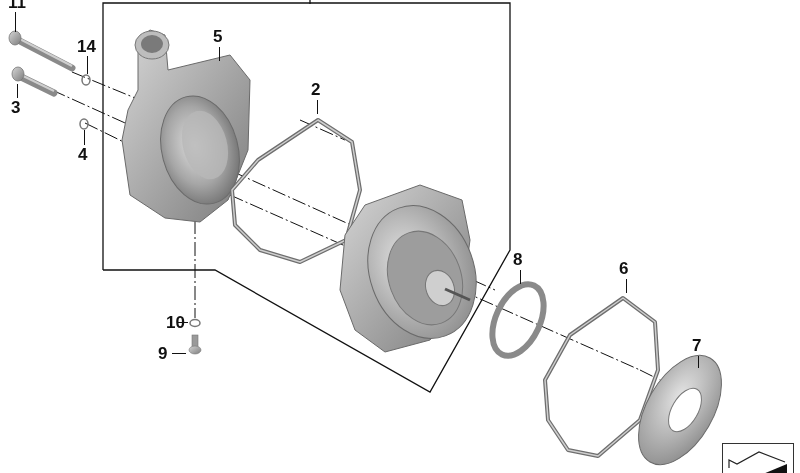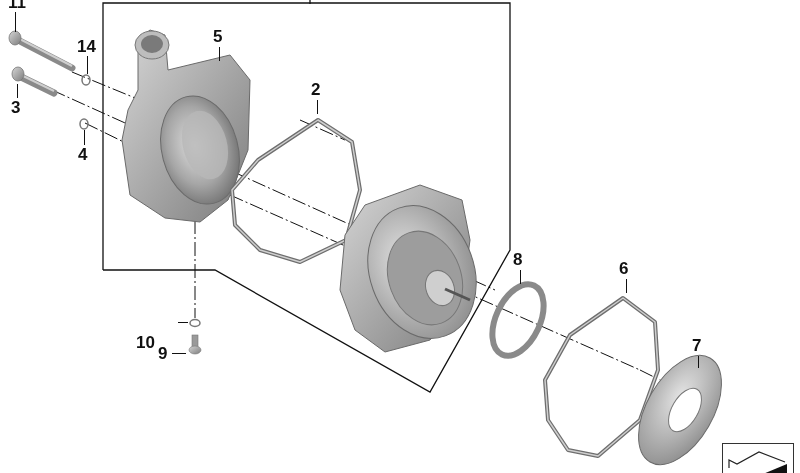--- a/index.html
+++ b/index.html
@@ -112,21 +112,21 @@
 <div class="leader" style="left:520px;top:270px;width:1px;height:14px;"></div>
 <div class="leader" style="left:626px;top:279px;width:1px;height:14px;"></div>
 <div class="leader" style="left:698px;top:356px;width:1px;height:12px;"></div>
 
 <div class="callout" style="left:8px;top:-6px;">11</div>
 <div class="callout" style="left:77px;top:38px;">14</div>
 <div class="callout" style="left:11px;top:99px;">3</div>
 <div class="callout" style="left:78px;top:146px;">4</div>
 <div class="callout" style="left:213px;top:28px;">5</div>
 <div class="callout" style="left:311px;top:81px;">2</div>
-<div class="callout" style="left:136px;top:314px;margin-top:20px;">10</div>
+<div class="callout" style="left:166px;top:314px;">10</div>
 <div class="callout" style="left:158px;top:345px;">9</div>
 <div class="callout" style="left:513px;top:251px;">8</div>
 <div class="callout" style="left:619px;top:260px;">6</div>
 <div class="callout" style="left:692px;top:337px;">7</div>
 
 <div class="ref-box">
   <svg width="70" height="30" viewBox="0 0 70 30">
     <polyline points="6,24 6,16 14,20 36,8 62,18" fill="none" stroke="#222" stroke-width="1.2"></polyline>
     <polygon points="40,30 64,20 64,30" fill="#111"></polygon>
   </svg>

